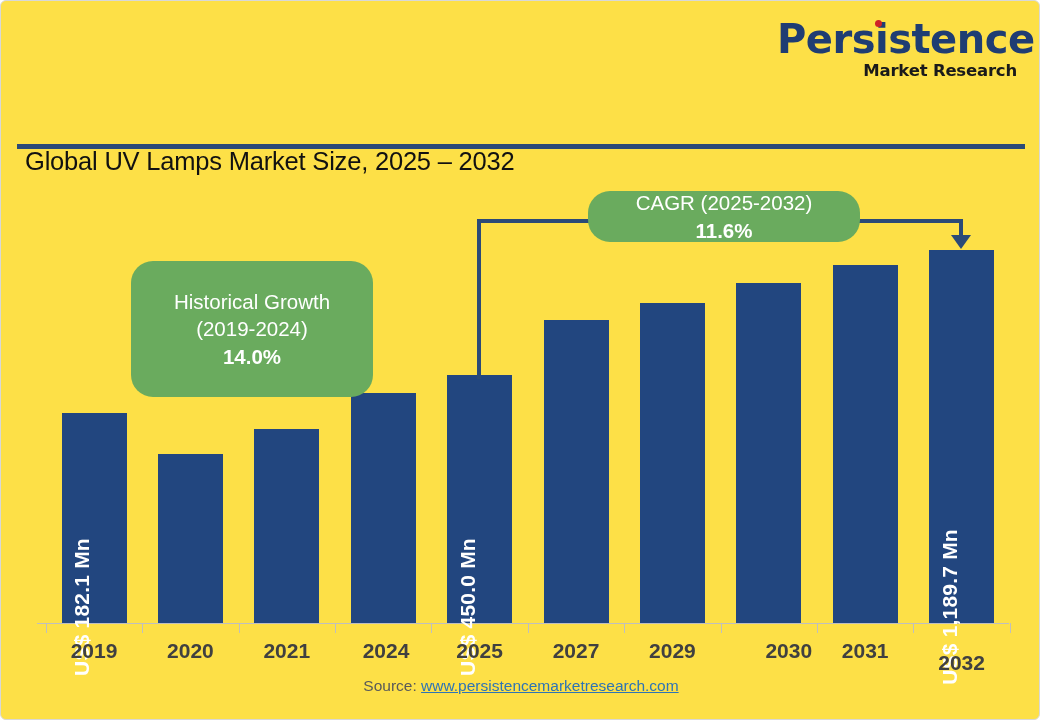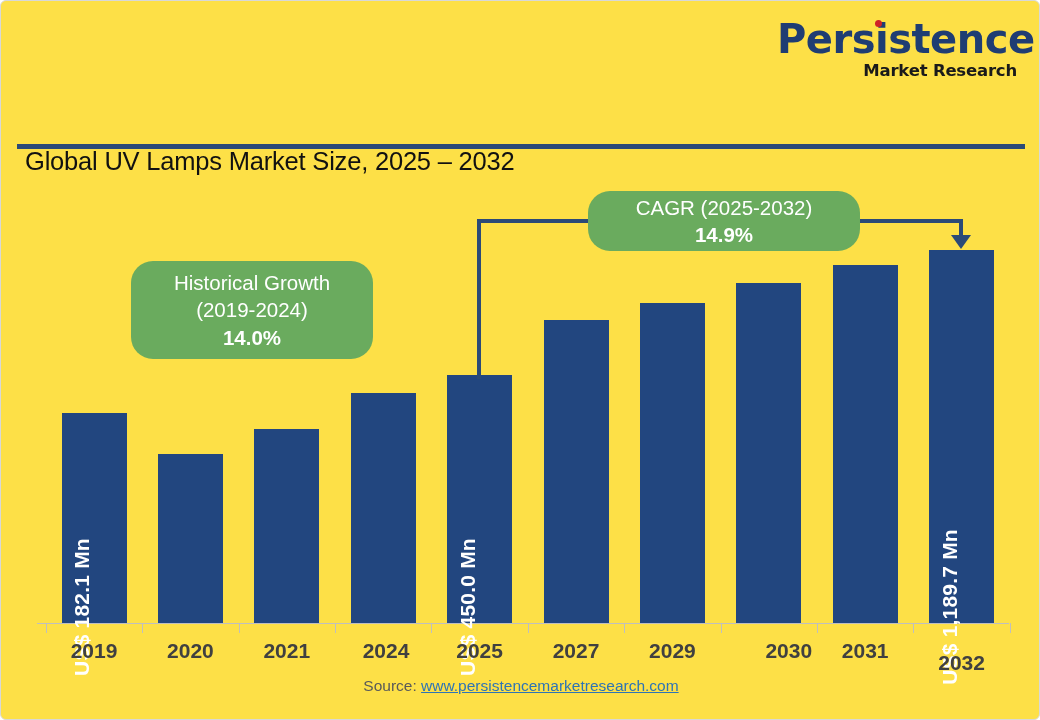--- a/index.html
+++ b/index.html
@@ -155,27 +155,27 @@
   .callout .value {
     font-size: 20.5px;
     font-weight: bold;
     line-height: 1.32;
     color: #ffffff;
   }
   #callout-historical {
     left: 130px;
     top: 260px;
     width: 242px;
-    height: 98px;
+    height: 136px;
   }
   #callout-cagr {
     left: 587px;
     top: 190px;
     width: 272px;
-    height: 60px;
+    height: 51px;
   }
 
   
   .connector {
     position: absolute;
     background: #2b4a77;
   }
   #conn-left-h {
     left: 476px;
     top: 218px;
@@ -297,21 +297,21 @@
     <div id="conn-arrow"></div>
 
     <div class="callout" id="callout-historical">
       <div class="line">Historical Growth</div>
       <div class="line">(2019-2024)</div>
       <div class="value">14.0%</div>
     </div>
 
     <div class="callout" id="callout-cagr">
       <div class="line">CAGR (2025-2032)</div>
-      <div class="value">14.9%</div>
+      <div class="value">11.6%</div>
     </div>
   </div>
 
   <div id="source">
     <span>Source: </span><a href="#">www.persistencemarketresearch.com</a>
   </div>
 
 </div>
 
 </body></html>

